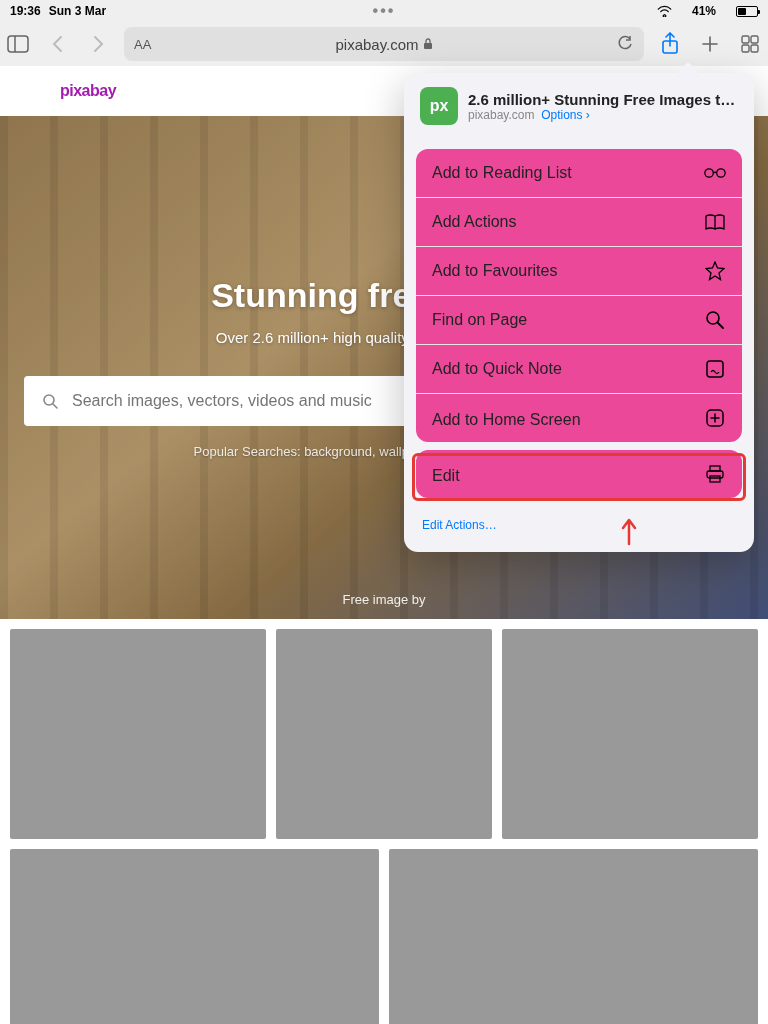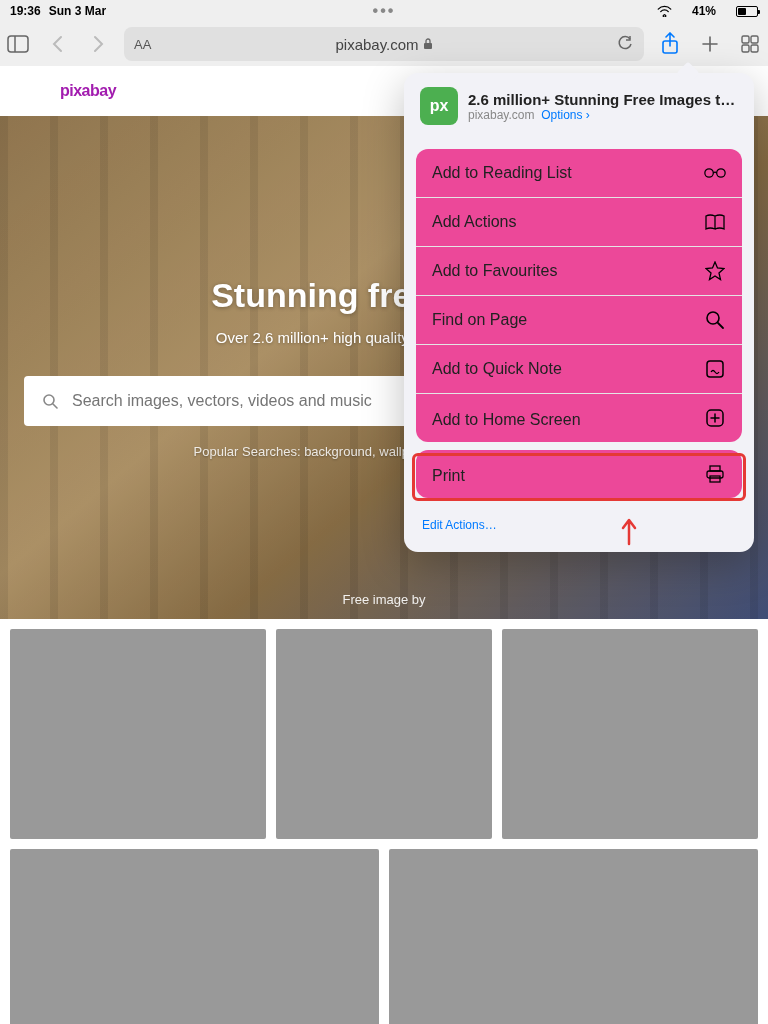--- a/index.html
+++ b/index.html
@@ -238,21 +238,21 @@
           <svg width="20" height="20" viewBox="0 0 20 20">
             <rect x="2" y="2" width="16" height="16" rx="4" stroke="#000" stroke-width="1.5" fill="none"></rect>
             <path d="M10 6 V14 M6 10 H14" stroke="#000" stroke-width="1.5" stroke-linecap="round"></path>
           </svg>
         </span>
     </div>
   </div>
 
   <div class="sheet-group">
     <div class="sheet-item">
-      <span>Print</span>
+      <span>Edit</span>
       <span class="ii">
           <svg width="20" height="20" viewBox="0 0 20 20">
             <rect x="5" y="2" width="10" height="5" stroke="#000" stroke-width="1.3" fill="none"></rect>
             <rect x="2" y="7" width="16" height="7" rx="2" stroke="#000" stroke-width="1.3" fill="none"></rect>
             <rect x="5" y="12" width="10" height="6" stroke="#000" stroke-width="1.3" fill="none"></rect>
           </svg>
         </span>
     </div>
   </div>
 

